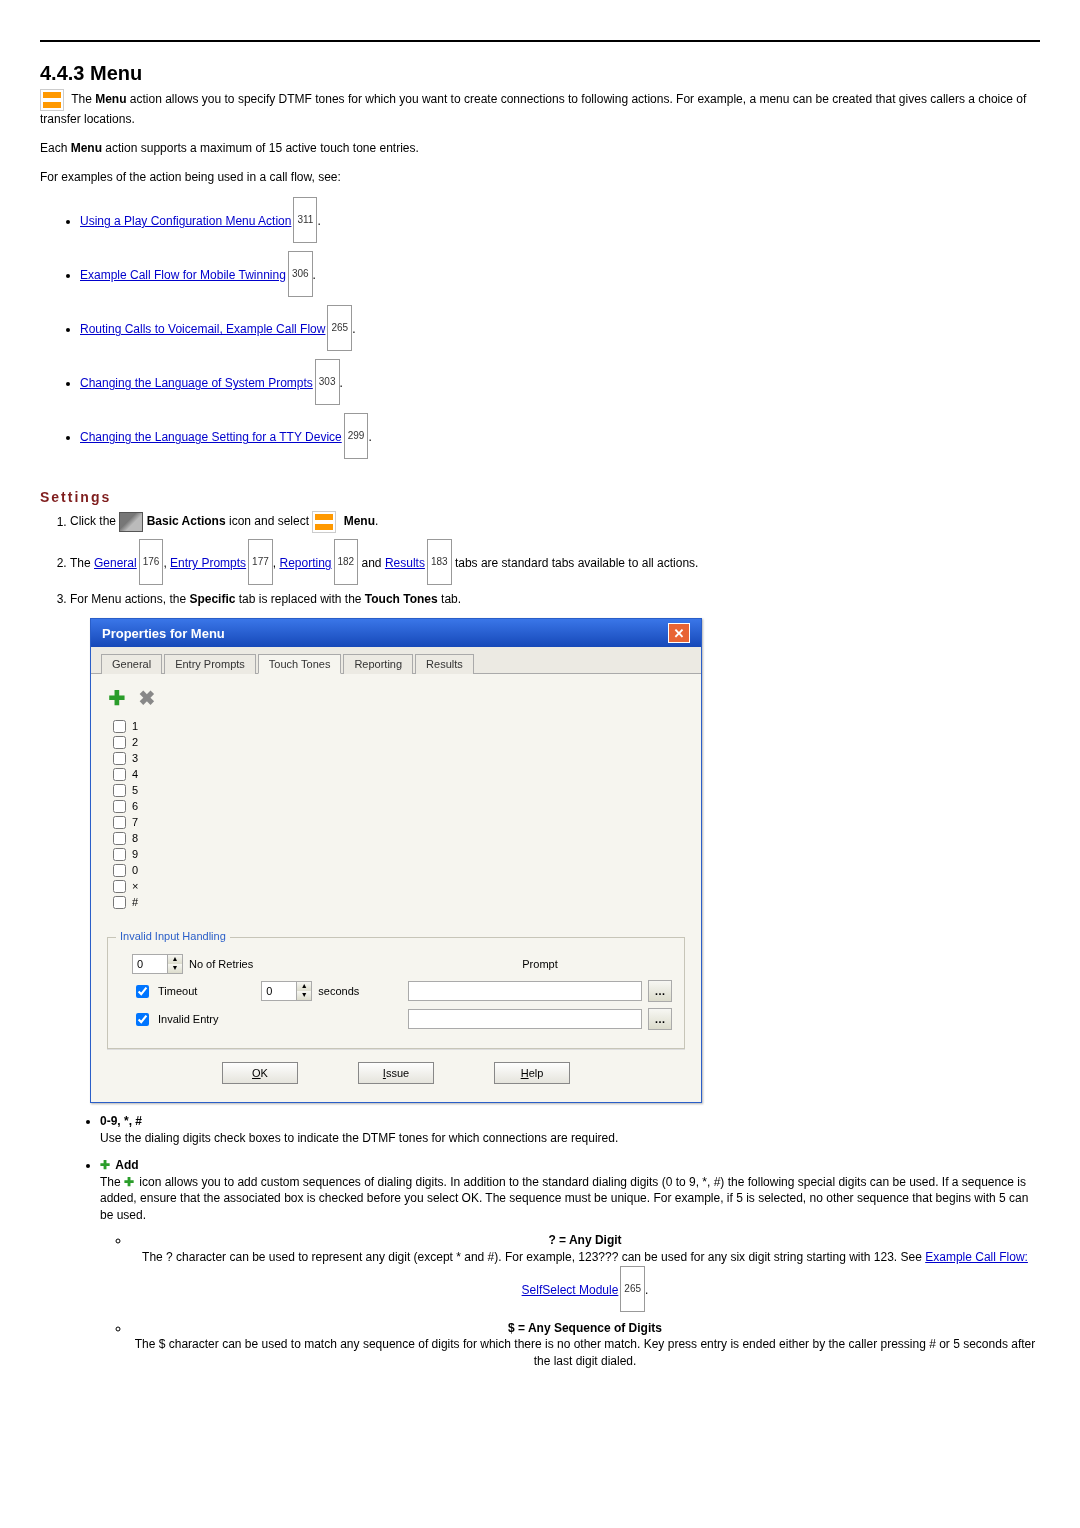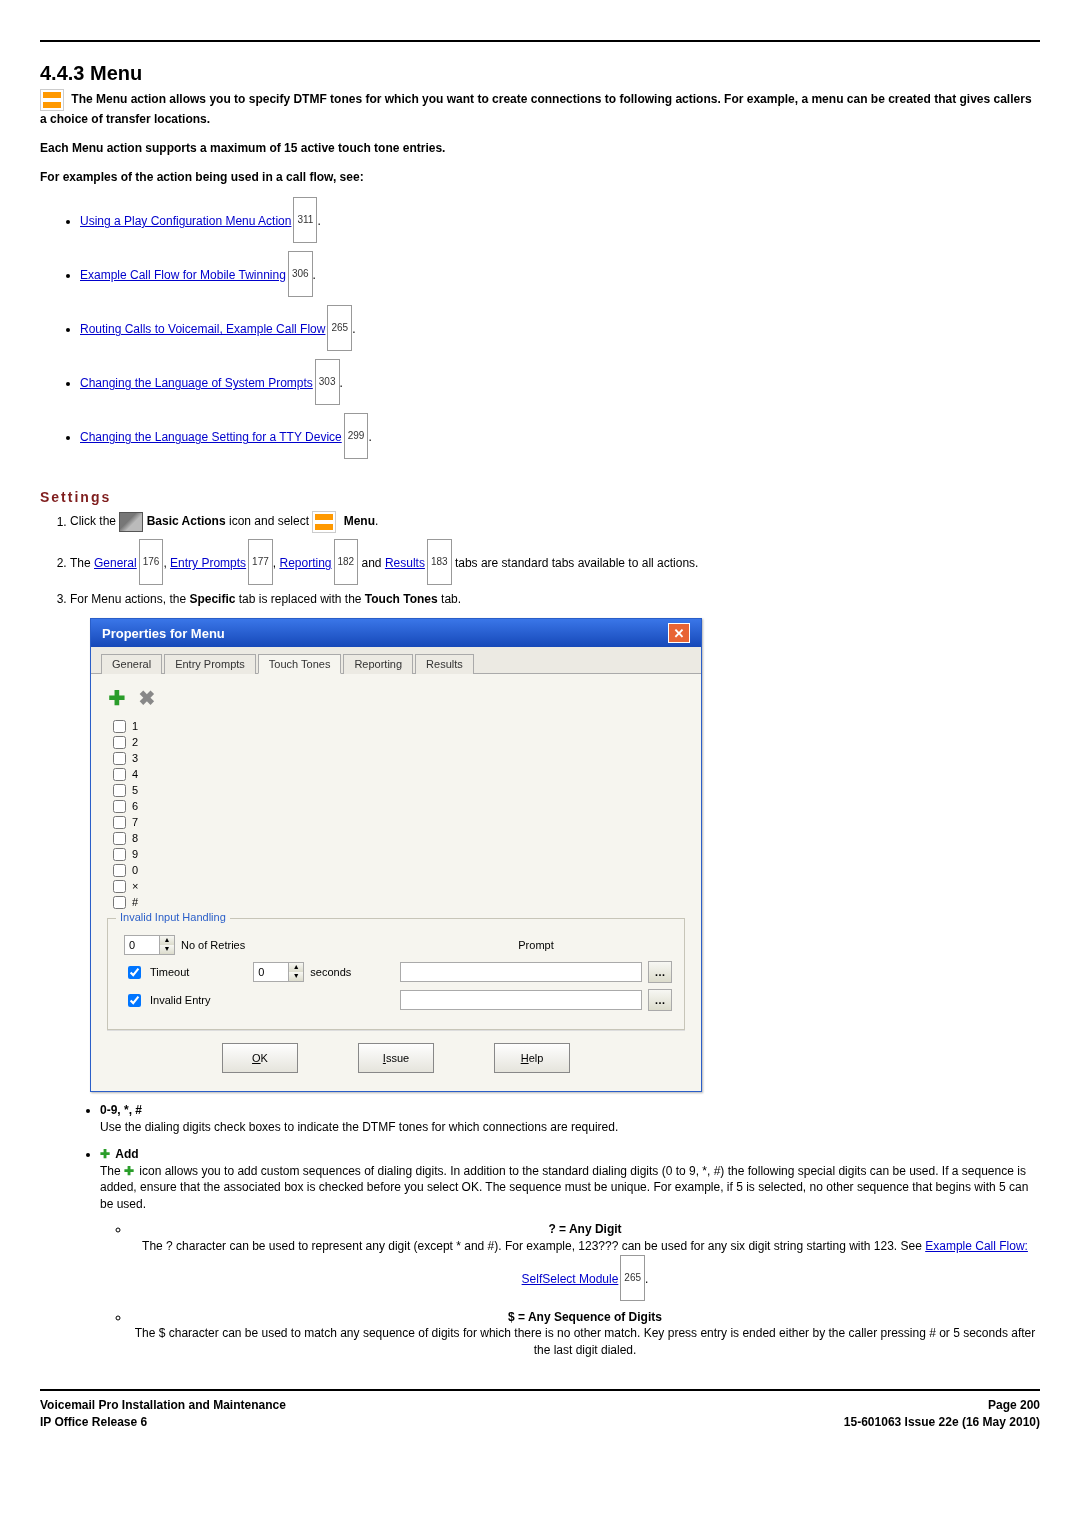--- a/index.html
+++ b/index.html
@@ -20,21 +20,20 @@
     border-top: 2px solid #000;
     margin-bottom: 20px;
   }
   h1.section-title {
     font-size: 20px;
     font-weight: bold;
     margin: 0 0 4px 0;
   }
   .intro {
     line-height: 1.4;
-    font-weight: bold;
   }
   .intro p { margin: 0 0 12px 0; }
   .menu-icon-small {
     display: inline-block;
     width: 22px; height: 20px;
     background: #fff;
     border: 1px solid #ccc;
     position: relative;
     vertical-align: middle;
     margin-right: 4px;
@@ -161,22 +160,22 @@
   }
   .digit-row {
     display: flex; align-items: center; gap: 6px;
     height: 16px;
   }
   .digit-row input[type=checkbox]{ margin:0; }
   .digit-row span { font-size: 11px; }
 
   .groupbox {
     border: 1px solid #c7c5b8;
-    padding: 10px 12px 12px 16px;
-    margin-top: 8px;
+    padding: 10px 12px 12px 24px;
+    margin-top: 27px;
     position: relative;
     background: #f6f5ef;
   }
   .groupbox-title {
     position: absolute;
     top: -8px; left: 8px;
     background: #f6f5ef;
     padding: 0 4px;
     color: #2a5ec8;
     font-size: 11px;
@@ -214,21 +213,21 @@
     font-weight:bold;
   }
   .gb-left { display:flex; align-items:center; gap:6px; flex-wrap:wrap; width: 270px; }
   .gb-right { display:flex; align-items:center; gap:6px; flex:1;justify-content:center; }
   .dlg-buttons {
     border-top: 1px solid #ddd;
     padding: 12px 0 6px 0;
     display:flex; justify-content:center; gap:60px;
   }
   .win-btn {
-    min-width: 76px; height:30px;
+    min-width: 76px; height:22px;
     border:1px solid #888;
     background: linear-gradient(#fefefe,#e5e4dc);
     font-size:11px;
     cursor:pointer;
   }
   .underline-first::first-letter { text-decoration: underline; }
 
   
   ul.detail-list { margin: 6px 0 6px 60px; padding:0; }
   ul.detail-list > li { margin: 10px 0; line-height:1.4;}
@@ -437,23 +436,13 @@
           <span>The ? character can be used to represent any digit (except * and #). For example, 123??? can be used for any six digit string starting with 123. See </span><a href="#" class="doc-link">Example Call Flow: SelfSelect Module</a><span class="page-ref">265</span><span>.</span>
         </li>
         <li>
           <span class="bold">$ = Any Sequence of Digits</span><br>
           <span>The $ character can be used to match any sequence of digits for which there is no other match. Key press entry is ended either by the caller pressing # or 5 seconds after the last digit dialed.</span>
         </li>
       </ul>
     </li>
   </ul>
 
-  <div class="footer">
-    <div class="left">
-      <b>Voicemail Pro Installation and Maintenance</b><br>
-      <b>IP Office Release 6</b>
-    </div>
-    <div class="right">
-      <b>Page 200</b><br>
-      <b>15-601063 Issue 22e (16 May 2010)</b>
-    </div>
-  </div>
 </div>
 
 </body></html>

